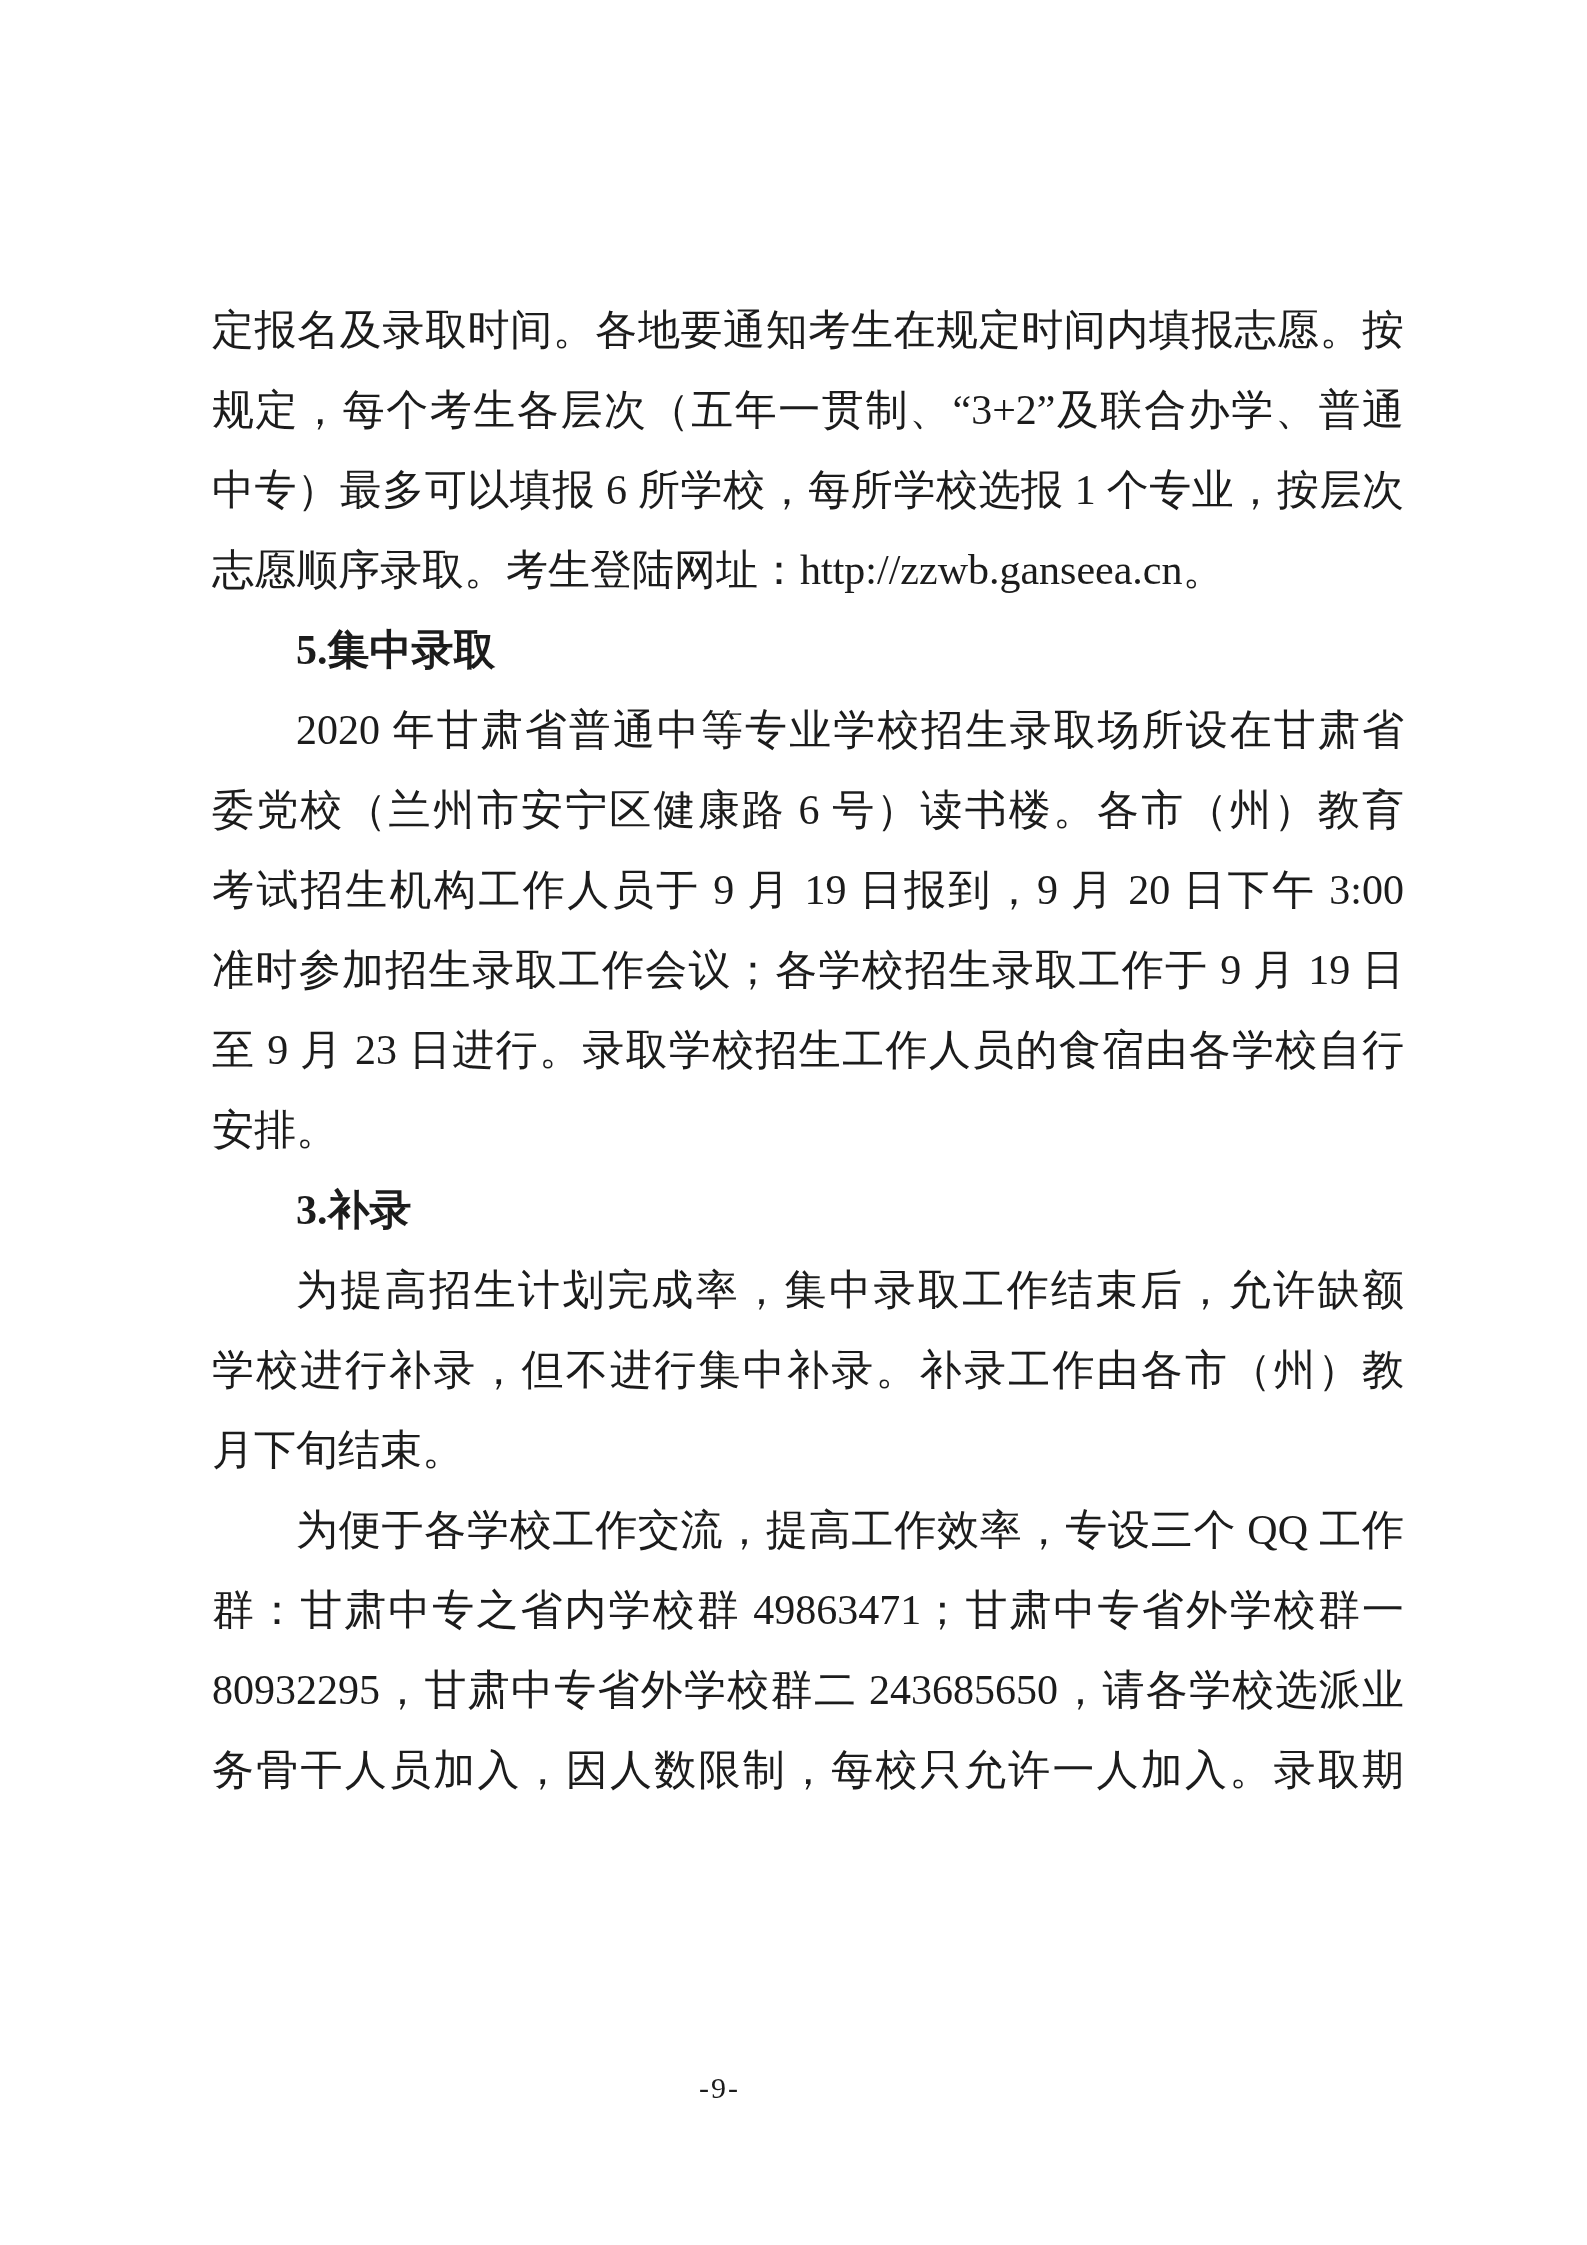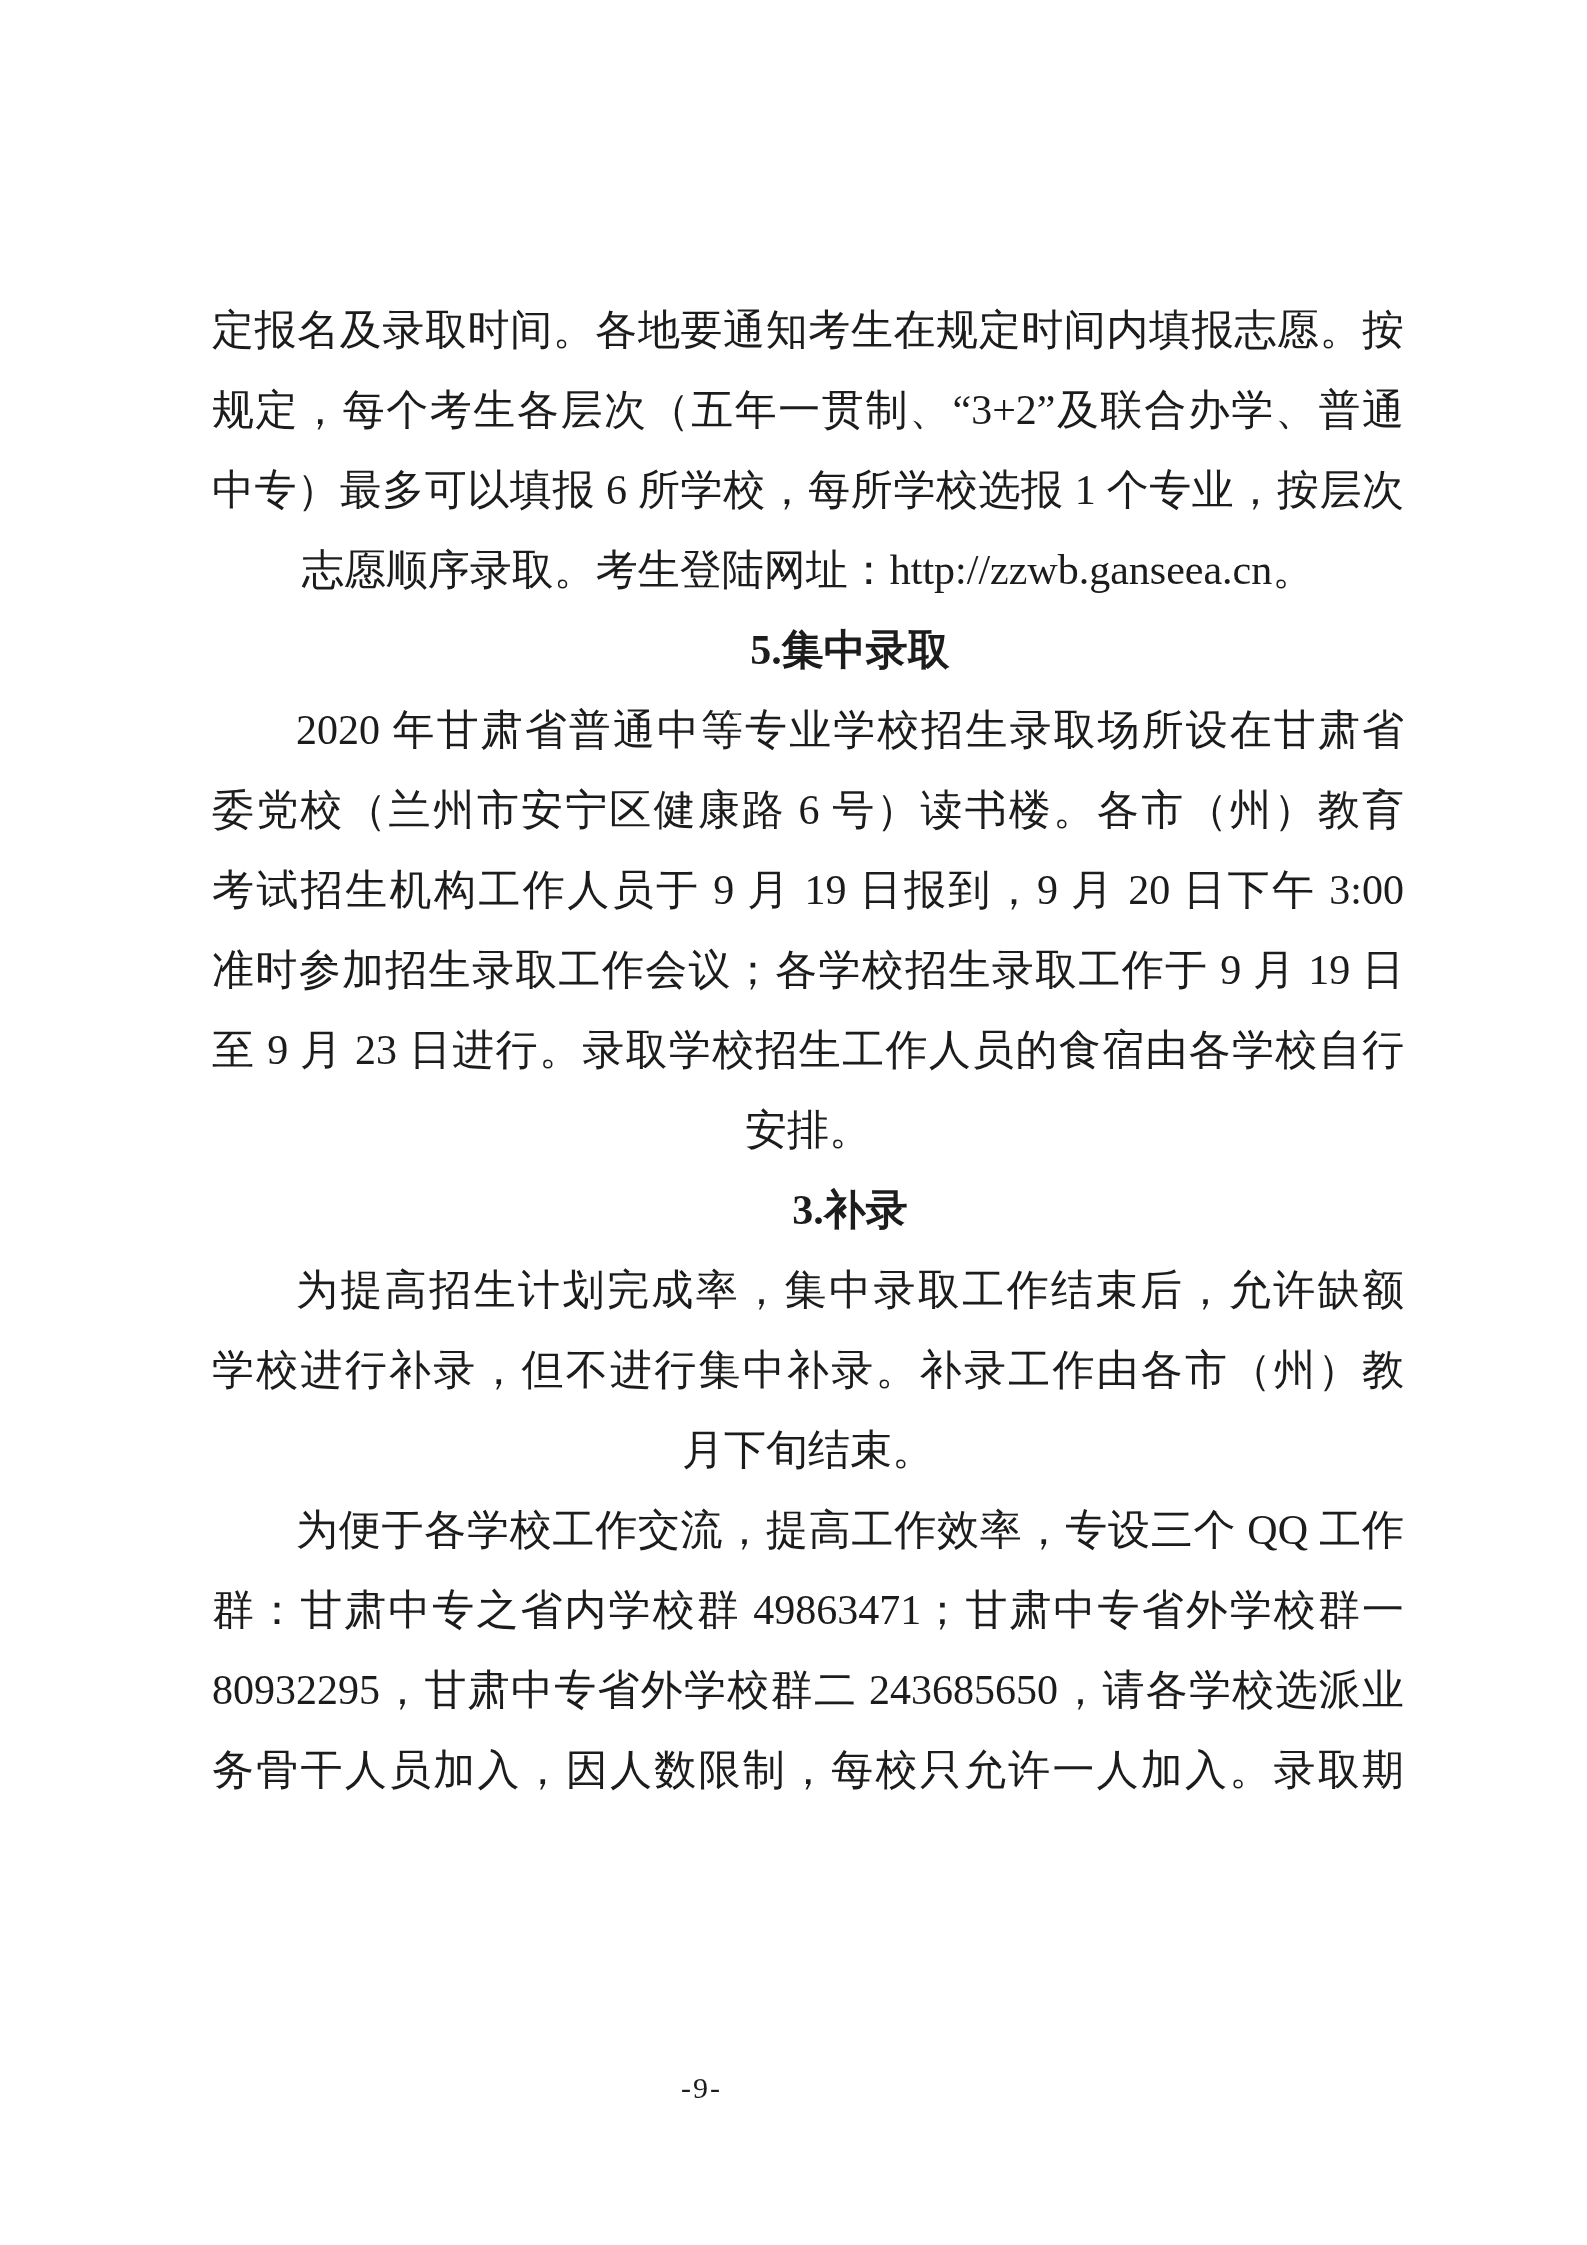--- a/index.html
+++ b/index.html
@@ -7,35 +7,35 @@
     padding: 0;
     background: #ffffff;
   }
   .page {
     position: relative;
     width: 1403px;
     height: 2245px;
     background: #ffffff;
     overflow: hidden;
     font-family: "Liberation Serif", "DejaVu Serif", serif;
+    padding-left: 36px;
   }
   .content {
     position: absolute;
     left: 212px;
     top: 290px;
     width: 1192px;
   }
   .line {
     font-size: 42px;
     line-height: 80px;
     height: 80px;
     color: #1c1c1c;
     white-space: normal;
     overflow: hidden;
-    text-align: center;
   }
   .line.justify {
     text-align: justify;
     text-align-last: justify;
   }
   .line.indent {
     text-indent: 84px;
   }
   .line.bold {
     font-weight: bold;

